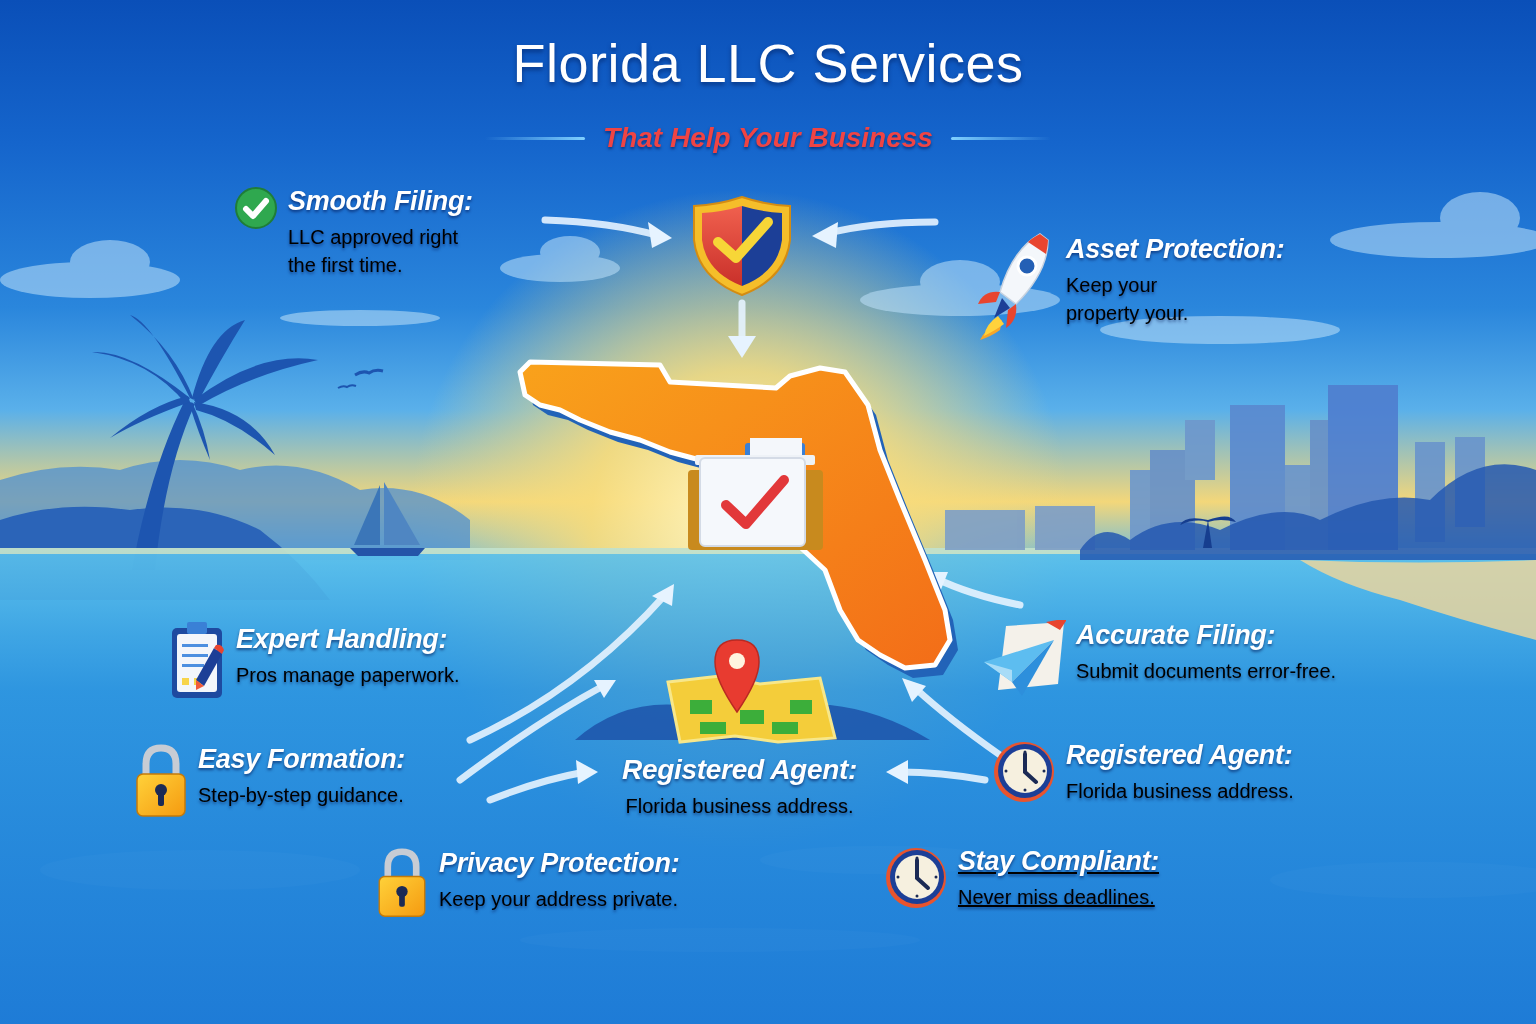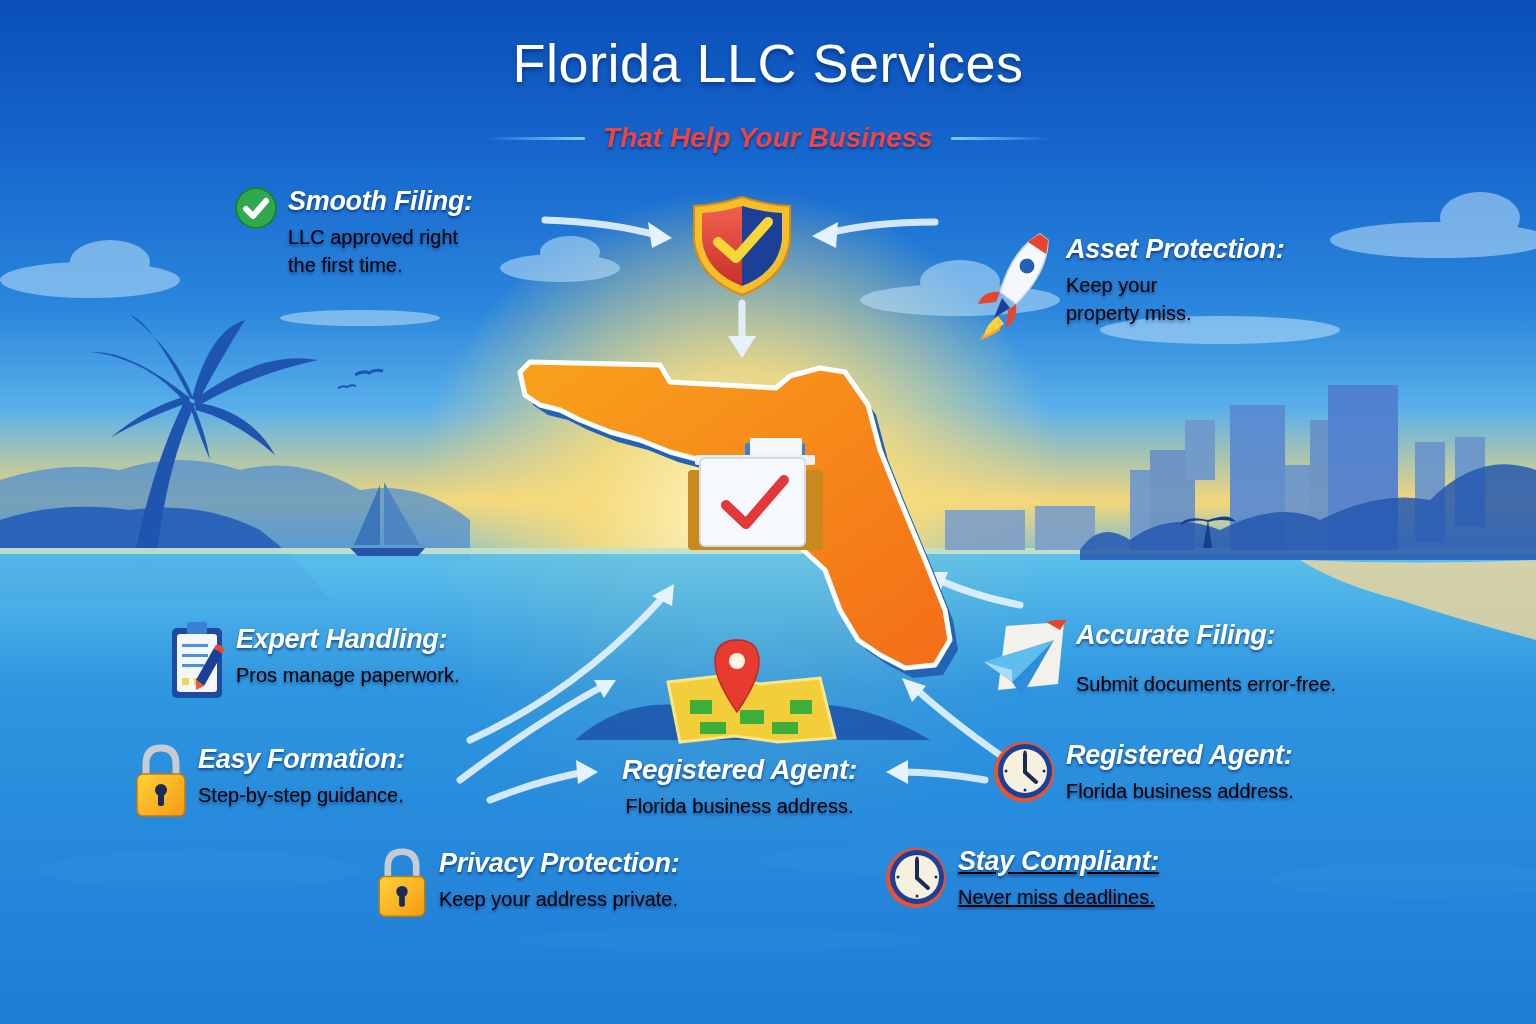--- a/index.html
+++ b/index.html
@@ -225,21 +225,21 @@
     <path d="M68 2 Q60 6 56 10 L74 22 Q76 12 76 8 Z" fill="#e8452f"></path>
     <circle cx="55" cy="34" r="9" fill="#2460b5" stroke="#ffffff" stroke-width="3"></circle>
     <path d="M28 60 Q12 58 6 72 L24 70 Z" fill="#e8452f"></path>
     <path d="M44 72 Q46 88 34 96 L36 78 Z" fill="#e8452f"></path>
     <path d="M30 66 L22 86 L38 76 Z" fill="#1c3f97"></path>
   </svg>
   <div class="text">
     <div class="head">Asset Protection:</div>
     <div class="desc">
       <div>Keep your</div>
-      <div>property miss.</div>
+      <div>property your.</div>
     </div>
   </div>
 </div>
 
 <div class="feature" style="left:170px; top:620px;">
   <svg class="icon" width="56" height="80" viewBox="0 0 56 80">
     <rect x="2" y="8" width="50" height="70" rx="5" fill="#1e4aa0"></rect>
     <rect x="7" y="14" width="40" height="58" rx="3" fill="#f3f6fb"></rect>
     <rect x="17" y="2" width="20" height="12" rx="2" fill="#3a80d6"></rect>
     <rect x="12" y="24" width="26" height="3" fill="#4c8fe0"></rect>
@@ -260,21 +260,21 @@
 </div>
 
 <div class="feature" style="left:982px; top:620px;">
   <svg class="icon" width="84" height="80" viewBox="0 0 84 80">
     <path d="M30 6 L88 2 L82 64 L22 70 Z" fill="#f4f1ea" transform="translate(-6,0)"></path>
     <path d="M64 2 L86 -2 L78 10 Z" fill="#e8452f"></path>
     <path d="M2 42 L72 20 L30 62 Z" fill="#5dbdf0"></path>
     <path d="M30 62 L72 20 L40 76 Z" fill="#2d8fdc"></path>
     <path d="M2 42 L30 50 L30 62 Z" fill="#a8dcf7"></path>
   </svg>
-  <div class="text" style="margin-top:0px;gap:13px;">
+  <div class="text" style="margin-top:0px;">
     <div class="head">Accurate Filing:</div>
     <div class="desc">
       <div>Submit documents error-free.</div>
     </div>
   </div>
 </div>
 
 <div class="feature" style="left:134px; top:744px;">
   <svg class="icon" width="54" height="76" viewBox="0 0 54 76">
     <path d="M12 32 L12 20 Q12 4 27 4 Q42 4 42 20 L42 32" stroke="#c7ccd4" stroke-width="7" fill="none"></path>

